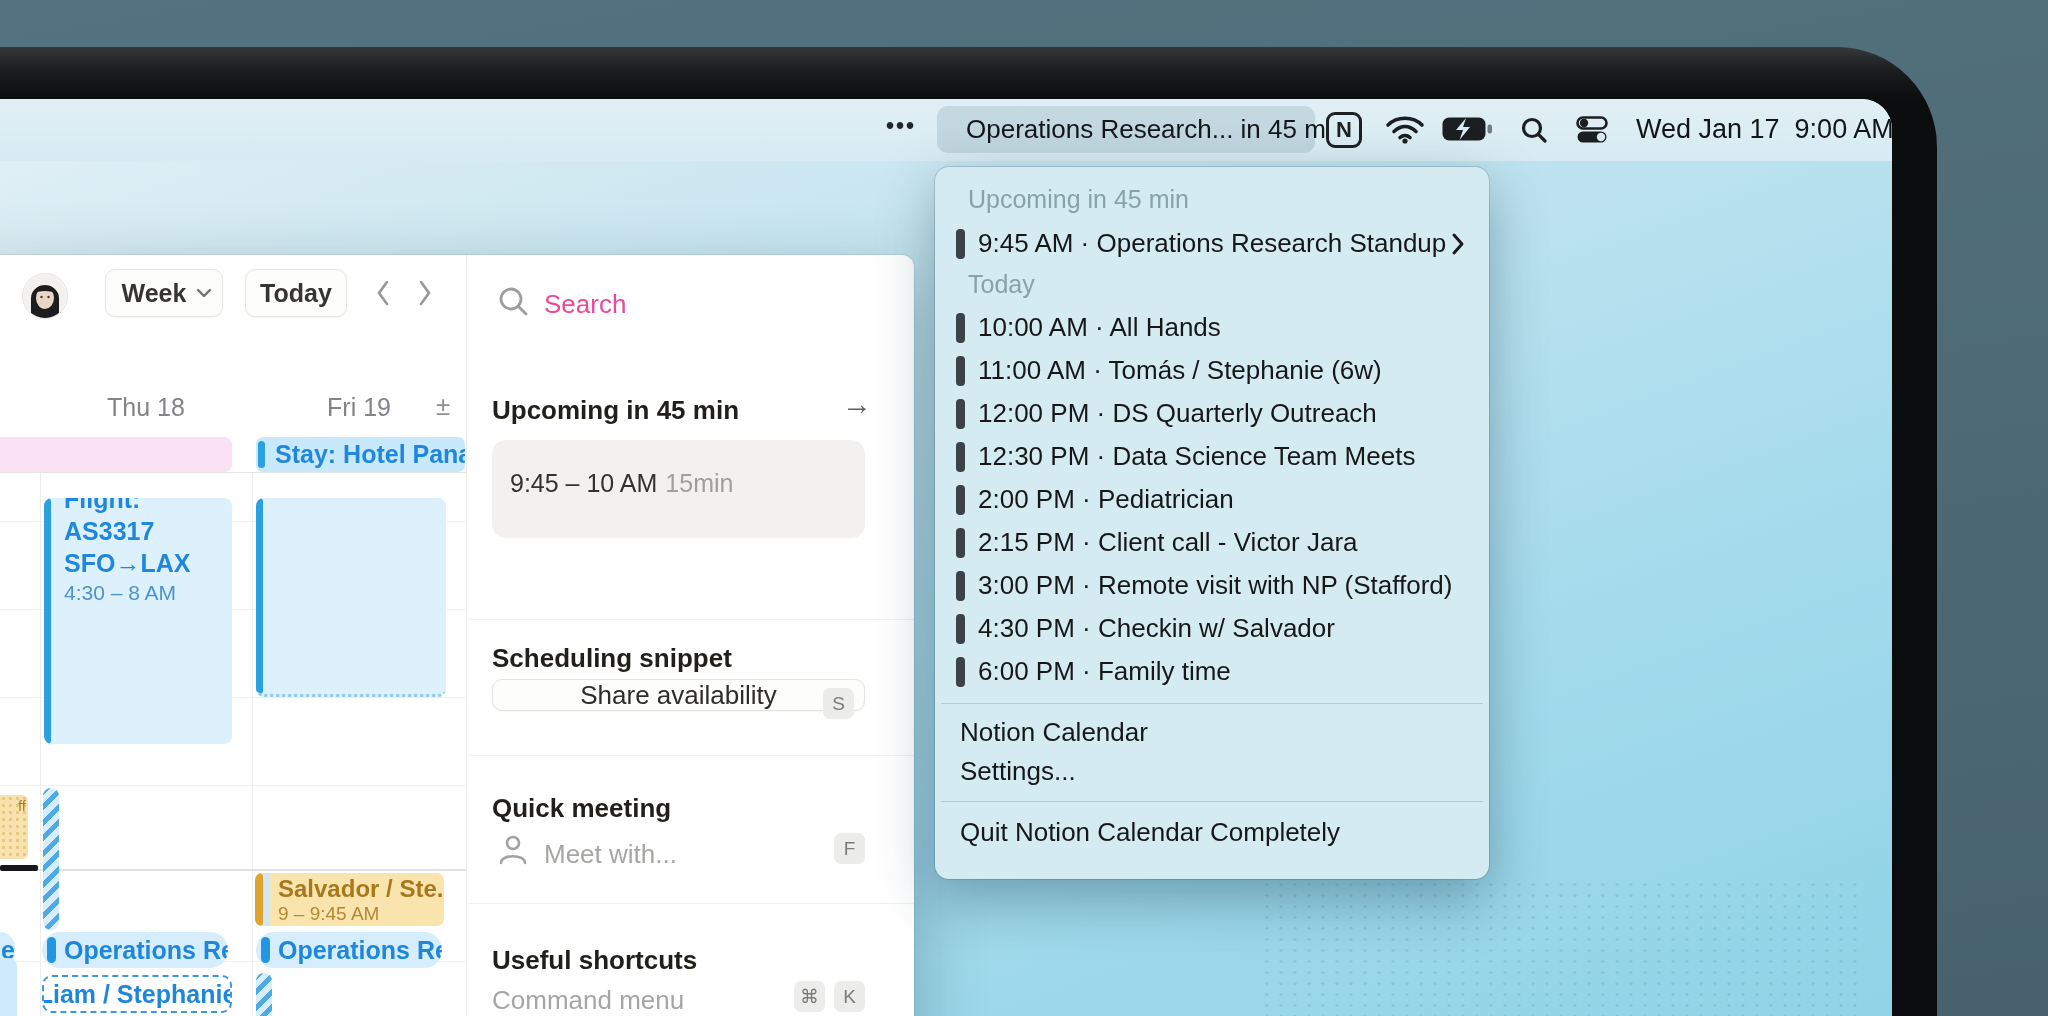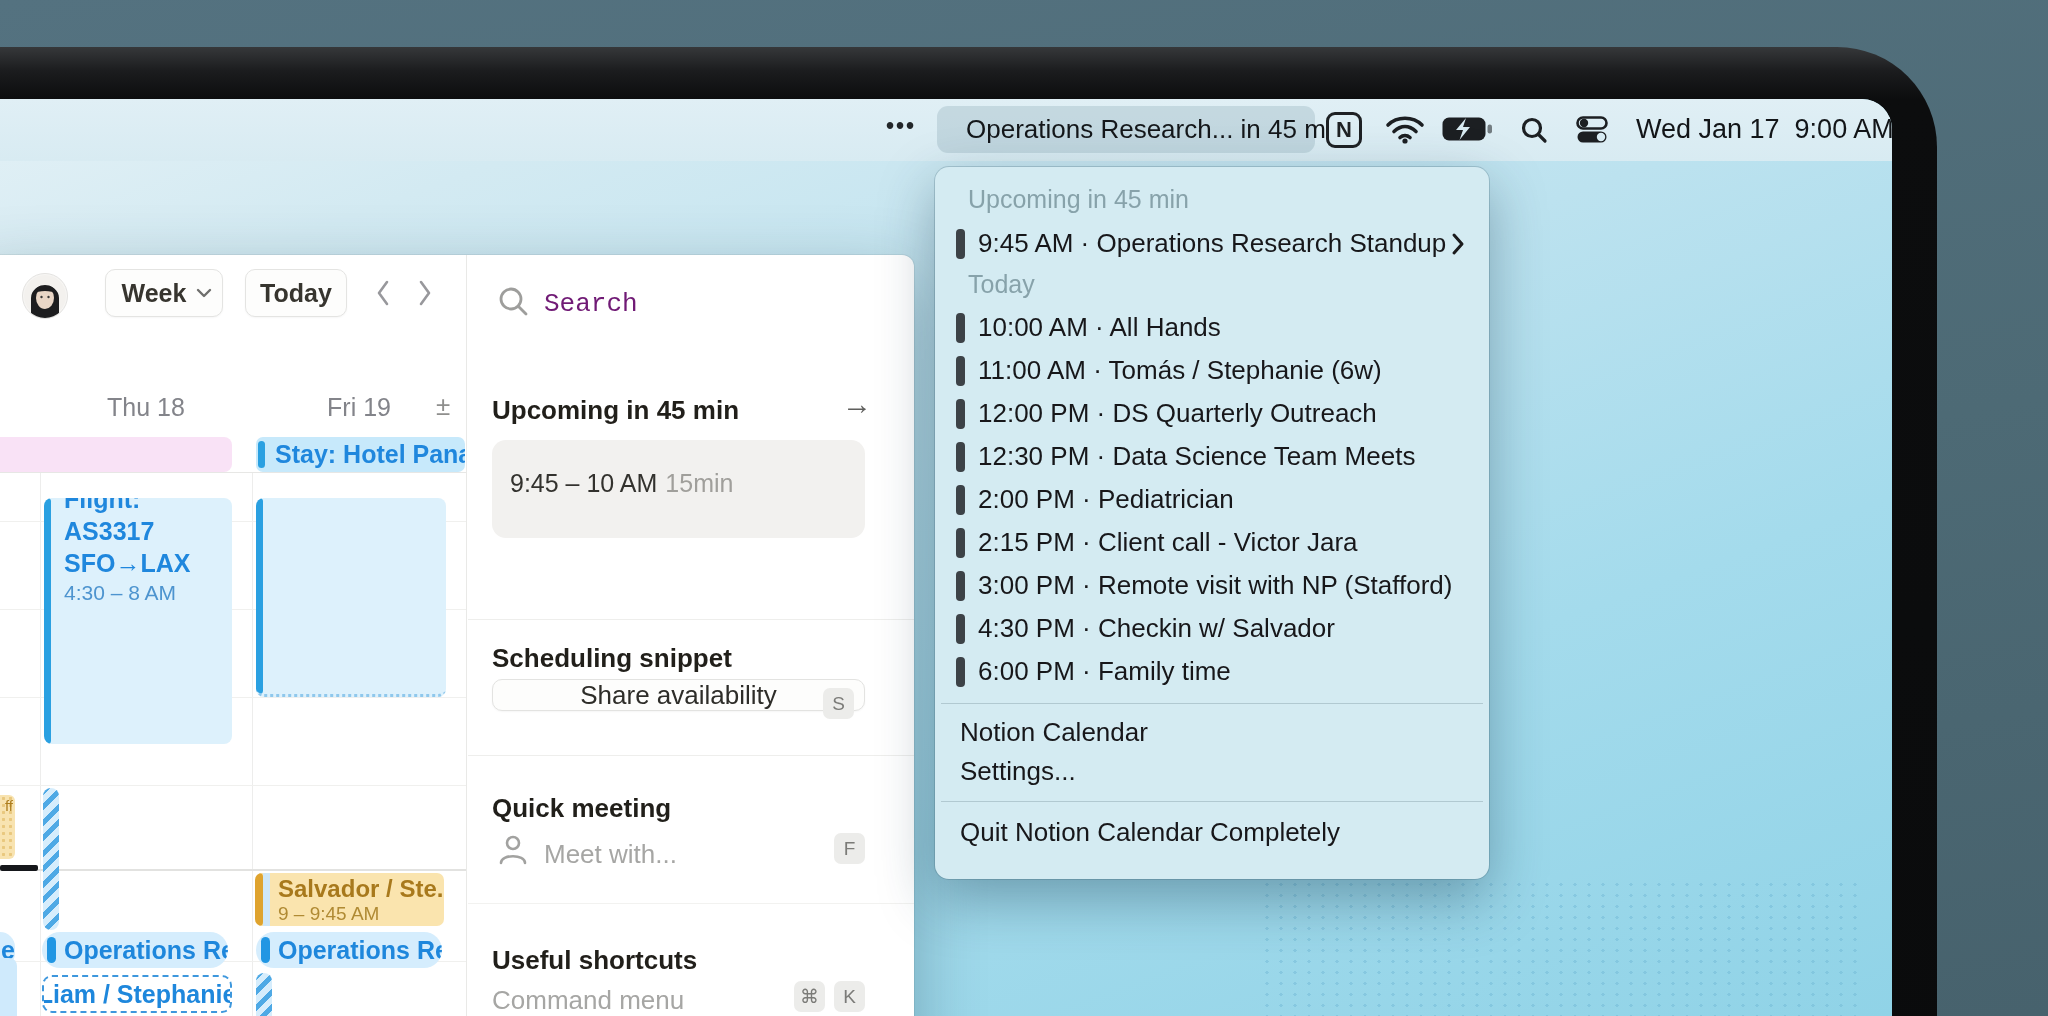--- a/index.html
+++ b/index.html
@@ -68,21 +68,21 @@
   .evbar-blue { flex:0 0 7px; width:7px; height:27px; border-radius:4px; background:#2aa0e1; margin:0 10px 0 2px; }
   #ad-stay .ad-label { font-size:25px; font-weight:700; color:#1f87dd; white-space:nowrap; }
 
   
   #ev-flight { position:absolute; left:74px; top:243px; width:188px; height:246px; background:#ddf1fc; border-radius:8px; overflow:hidden; }
   #ev-flight .side, #ev-fri .side { position:absolute; left:0; top:0; bottom:0; width:7px; background:#2aa0e1; border-radius:4px; }
   #ev-flight .ftxt { margin:-15px 0 0 20px; line-height:32px; font-size:25px; font-weight:700; color:#1f87dd; }
   #ev-flight .ftime { margin:2px 0 0 20px; font-size:21px; color:#4d94cf; font-weight:500; }
   #ev-fri { position:absolute; left:286px; top:243px; width:190px; height:199px; background:#ddf1fc; border-radius:8px;
             border-bottom:3px dotted #8fc8ec; overflow:hidden; }
-  #ev-yellow { position:absolute; left:30px; top:540px; width:15px; height:64px; background:#f8e3b0; border-radius:0 6px 6px 0;
+  #ev-yellow { position:absolute; left:30px; top:540px; width:28px; height:64px; background:#f8e3b0; border-radius:0 6px 6px 0;
                background-image:radial-gradient(#e9c87e 1.4px, transparent 1.5px); background-size:7px 7px;
                font-size:15px; color:#ad7d1d; text-align:right; padding:2px 2px 0 0; overflow:hidden; }
   .hatch { background:repeating-linear-gradient(135deg,#4ea9e5 0 5px,#d6edfc 5px 11px); border-radius:8px; }
   #bar-thu { position:absolute; left:73px; top:533px; width:16px; height:142px; }
   #bar-fri2 { position:absolute; left:286px; top:718px; width:16px; height:165px; }
   #ev-salv { position:absolute; left:285px; top:618px; width:189px; height:53px; background:#fae4ae; border-radius:7px;
              display:flex; overflow:hidden; }
   #ev-salv .obar { flex:0 0 8px; background:#dfa32e; border-radius:4px; }
   #ev-salv .bstripe { flex:0 0 7px; background:#cfe7f7; }
   #ev-salv .stxt { padding:2px 0 0 8px; }
@@ -94,21 +94,21 @@
   #chip-frag { left:30px; width:15px; border-radius:0 18px 18px 0; padding-left:1px; }
   #chip-thu { left:72px; width:186px; }
   #chip-fri { left:286px; width:186px; }
   #chip-liam { position:absolute; left:72px; top:720px; width:190px; height:38px; border:2.5px dashed #3d97dd; border-radius:10px;
                display:flex; align-items:center; justify-content:center; font-size:25px; font-weight:700; color:#1e87dc;
                background:#ffffff; white-space:nowrap; overflow:hidden; }
   #ev-wedblue { position:absolute; left:30px; top:703px; width:17px; height:180px; background:#cfeafc; border-radius:0 8px 0 0; }
 
   
   #sb-searchicon { position:absolute; left:527px; top:30px; }
-  #sb-searchtext { position:absolute; left:574px; top:34px; font-size:26px; color:#701a75;font-family:Liberation Mono, monospace; }
+  #sb-searchtext { position:absolute; left:574px; top:34px; font-size:26px; color:#ec4899; }
   #sb-upchead { position:absolute; left:522px; top:140px; font-size:26px; font-weight:700; color:#211f1a; }
   #sb-arrow { position:absolute; left:872px; top:132px; font-size:30px; color:#5f5f5d; }
   #sb-card { position:absolute; left:522px; top:185px; width:373px; height:98px; background:#f2f1ef; border-radius:14px; padding:16px 18px; }
   #sb-card .crow1 { display:flex; align-items:center; justify-content:space-between; }
   #sb-card .ctitle { font-size:25px; color:#2e2d29; }
   #sb-card .crow2 { margin-top:13px; font-size:25px; color:#33322e; }
   #sb-card .cdur { color:#a09f9b; margin-left:8px; }
   .sb-div { position:absolute; left:498px; width:446px; height:1px; background:#eeeeec; }
   #sb-div1 { top:364px; } #sb-div2 { top:500px; } #sb-div3 { top:648px; background:#f2f2f0; }
   .sb-head { position:absolute; left:522px; font-size:26px; font-weight:700; color:#211f1a; }

